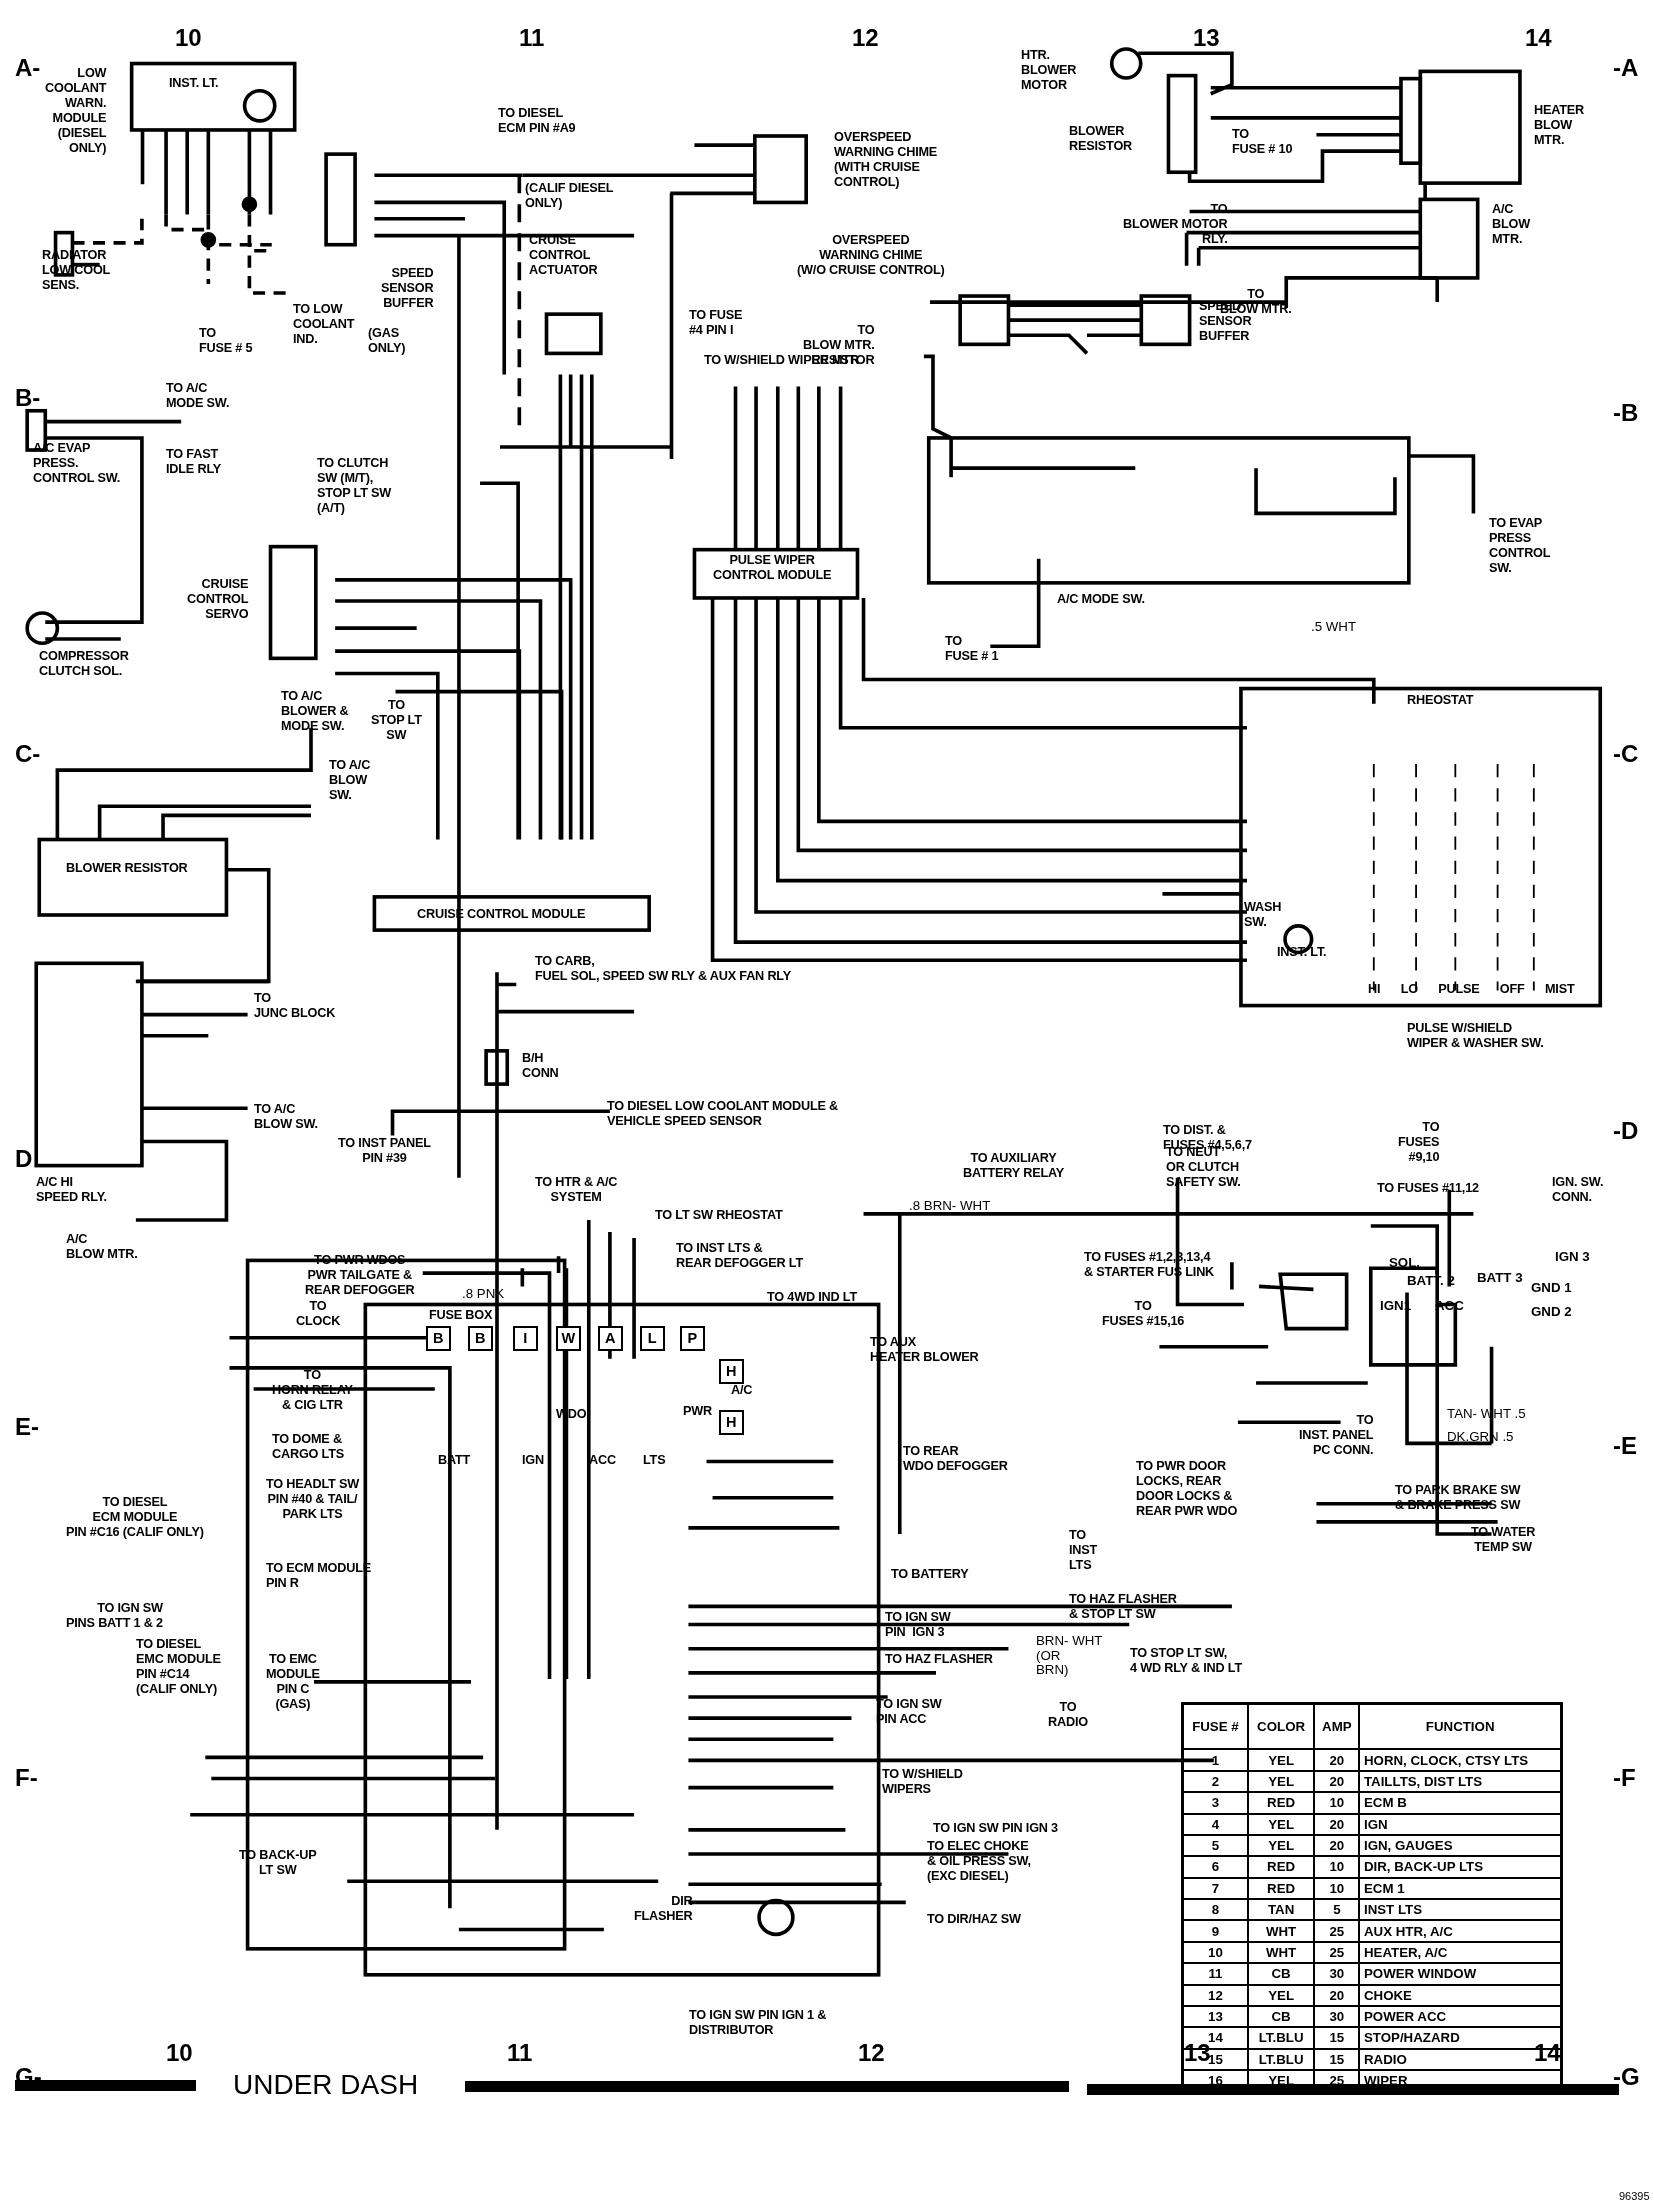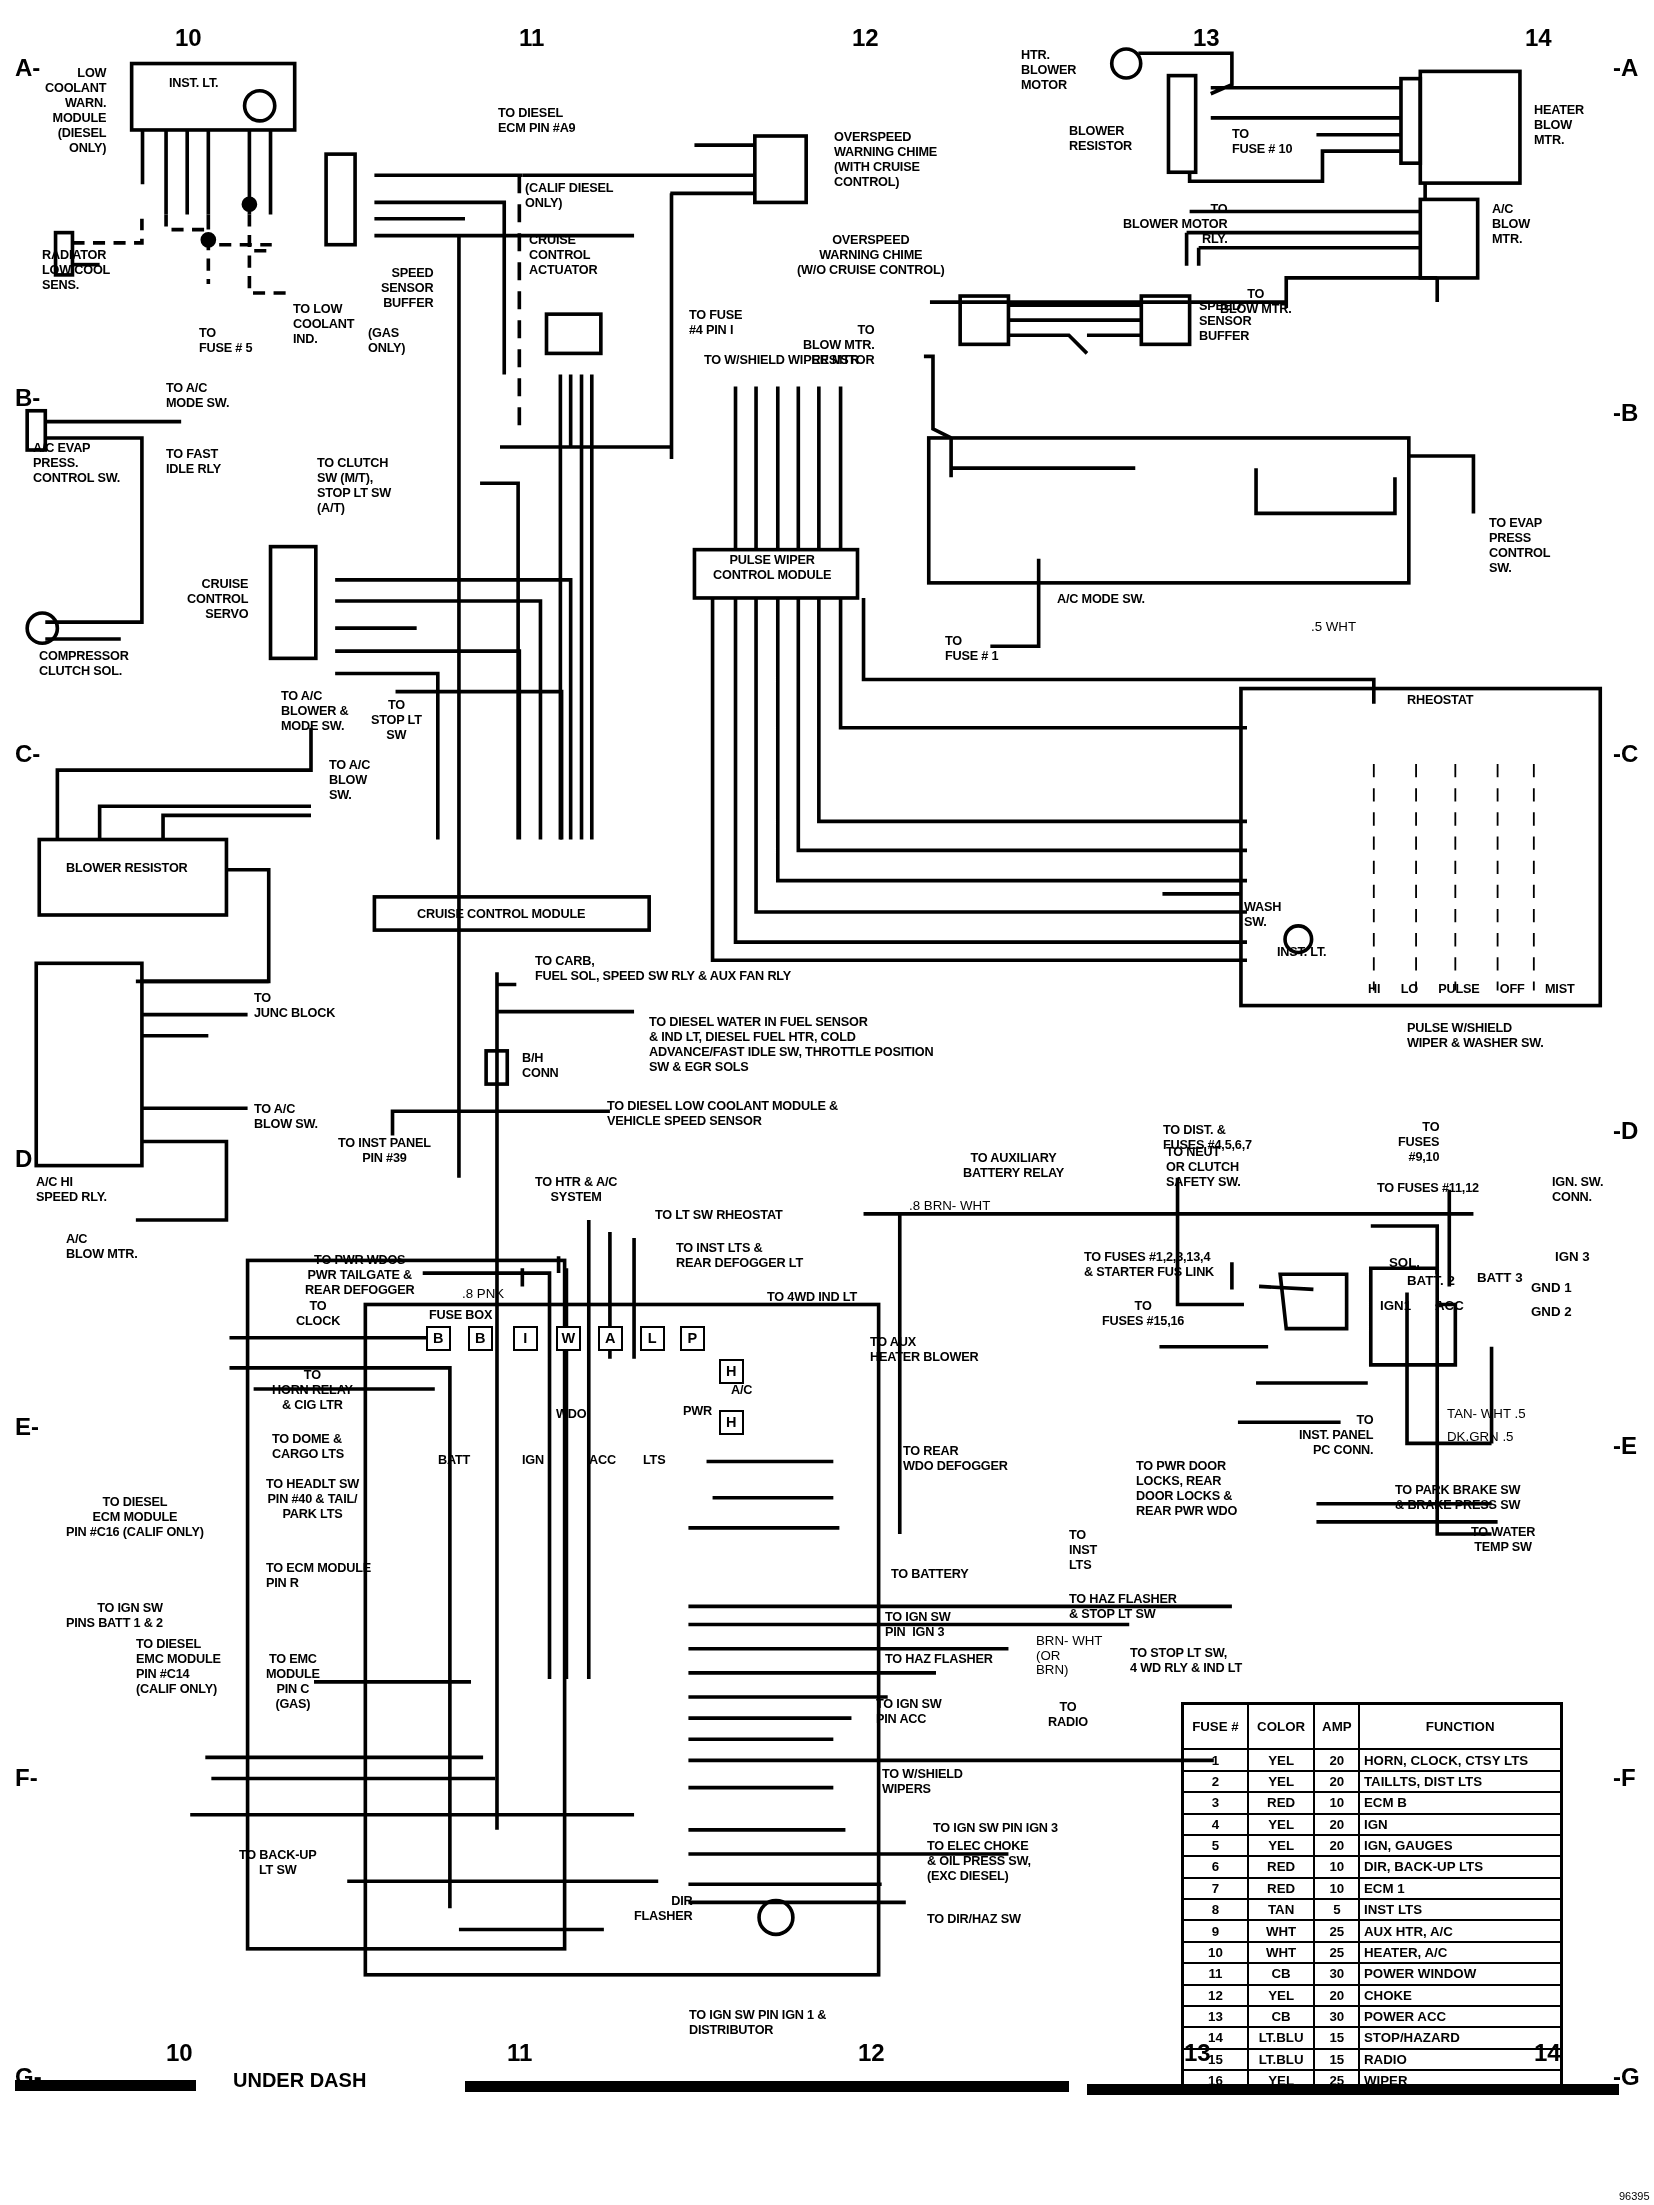--- a/index.html
+++ b/index.html
@@ -7,21 +7,21 @@
   #wires{position:absolute;left:0;top:0;}
   .lbl{position:absolute;font-weight:bold;font-size:12.7px;line-height:15px;white-space:pre;text-transform:uppercase;letter-spacing:-0.2px;}
   .wl{position:absolute;font-size:13.3px;line-height:14.5px;white-space:pre;}
   .grid{position:absolute;font-weight:bold;font-size:24px;}
   .row-l{position:absolute;font-weight:bold;font-size:24px;}
   .pin{position:absolute;border:2.4px solid #000;background:#fff;font-weight:bold;font-size:14.5px;text-align:center;line-height:20.5px;width:20.5px;height:20.5px;}
   table.fuse{position:absolute;left:1181px;top:1702px;width:382px;border-collapse:collapse;border:3px solid #000;font-weight:bold;font-size:13.3px;}
   table.fuse th,table.fuse td{border:2.4px solid #000;padding:1.2px 3.6px;height:17px;text-align:center;}
   table.fuse th{height:41px;font-size:13.3px;}
   table.fuse td.fn{text-align:left;}
-  .footer-title{position:absolute;font-weight:bold;font-size:20px;}
+  .footer-title{position:absolute;font-weight:normal;font-size:28px;}
   .bar{position:absolute;background:#000;height:11px;}
   .fig{position:absolute;font-size:11px;}
 </style>
 </head>
 <body>
 
 <div id="stage">
 
 <svg id="wires" width="1654" height="2205" stroke="#000" stroke-width="6" fill="none" viewBox="0 0 2739 3651">
 
@@ -232,24 +232,20 @@
 <div class="lbl" style="left:1244px;top:900px;">WASH
 SW.</div>
 <div class="lbl" style="left:1277px;top:945px;">INST. LT.</div>
 <div class="lbl" style="left:1368px;top:982px;word-spacing:17px;"><span>HI</span> <span>LO</span> <span>PULSE</span> <span>OFF</span> <span>MIST</span></div>
 <div class="lbl" style="left:1407px;top:1021px;">PULSE W/SHIELD
 WIPER &amp; WASHER SW.</div>
 <div class="wl" style="left:1311px;top:620px;text-align:right;">.5 WHT</div>
 
 <div class="lbl" style="left:535px;top:954px;">TO CARB,
 FUEL SOL, SPEED SW RLY &amp; AUX FAN RLY</div>
-<div class="lbl" style="left:649px;top:1015px;">TO DIESEL WATER IN FUEL SENSOR
-&amp; IND LT, DIESEL FUEL HTR, COLD
-ADVANCE/FAST IDLE SW, THROTTLE POSITION
-SW &amp; EGR SOLS</div>
 <div class="lbl" style="left:522px;top:1051px;">B/H
 CONN</div>
 <div class="lbl" style="left:607px;top:1099px;">TO DIESEL LOW COOLANT MODULE &amp;
 VEHICLE SPEED SENSOR</div>
 <div class="lbl" style="left:338px;top:1136px;text-align:center;">TO INST PANEL
 PIN #39</div>
 <div class="lbl" style="left:535px;top:1175px;text-align:center;">TO HTR &amp; A/C
 SYSTEM</div>
 <div class="lbl" style="left:655px;top:1208px;">TO LT SW RHEOSTAT</div>
 <div class="lbl" style="left:963px;top:1151px;text-align:center;">TO AUXILIARY

